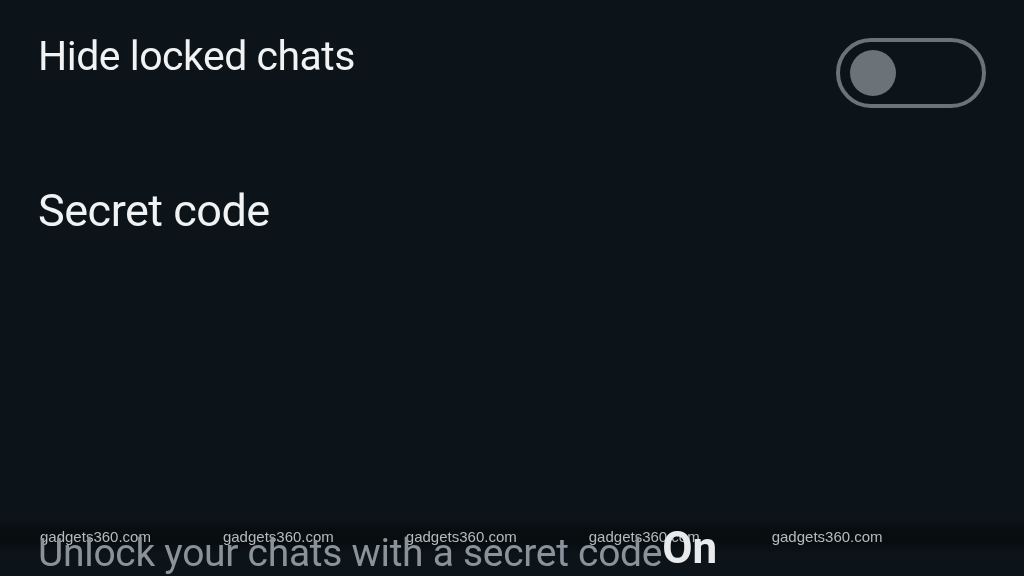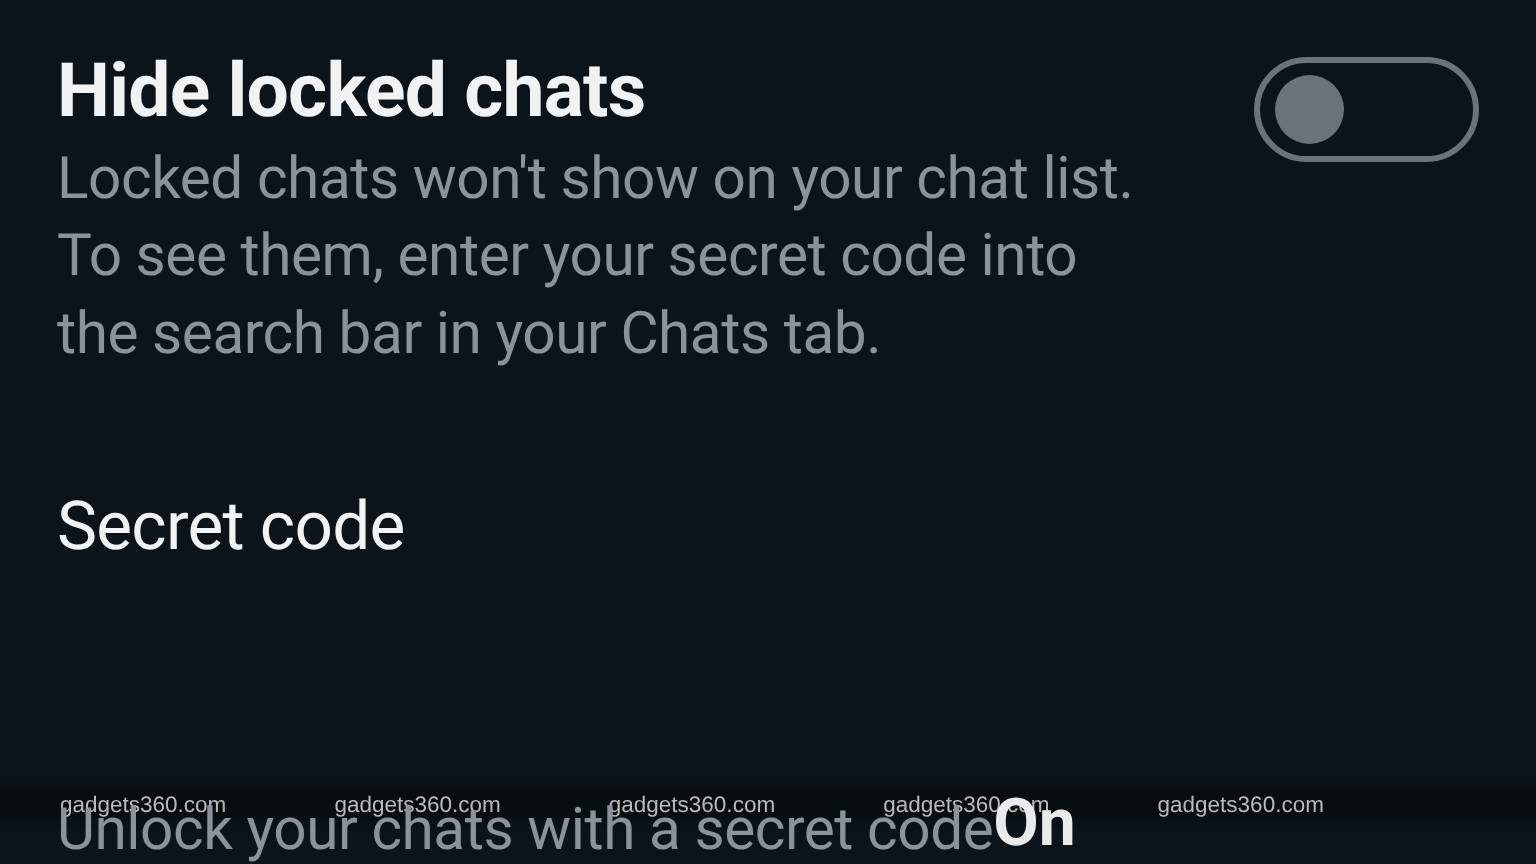--- a/index.html
+++ b/index.html
@@ -19,22 +19,22 @@
       padding: 32px 38px 0 38px;
     }
     .setting-row {
       display: flex;
       justify-content: space-between;
       align-items: flex-start;
       margin-bottom: 8px;
     }
     .setting-title {
       color: #f0f2f3;
-      font-size: 50px;
-      font-weight: 700;
+      font-size: 41px;
+      font-weight: 400;
       letter-spacing: -0.5px;
     }
     .setting-description {
       color: #8a929a;
       font-size: 39px;
       font-weight: 400;
       line-height: 1.32;
       max-width: 720px;
       margin-top: 4px;
       letter-spacing: -0.3px;
@@ -114,21 +114,20 @@
       align-items: flex-end;
     }
   </style>
 </head>
 <body>
 
 <div class="container">
   <div class="setting-row">
     <div>
       <div class="setting-title">Hide locked chats</div>
-      <div class="setting-description">Locked chats won't show on your chat list. To see them, enter your secret code into the search bar in your Chats tab.</div>
     </div>
     <div class="toggle">
       <div class="toggle-knob"></div>
     </div>
   </div>
 
   <div class="second-section">
     <div class="secret-title">Secret code</div>
   </div>
 </div>

